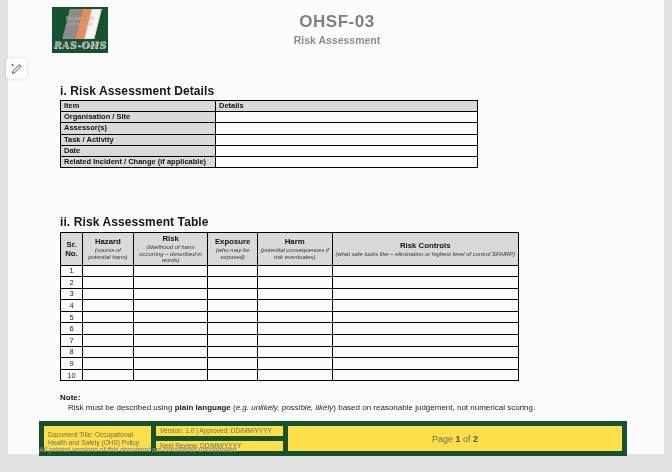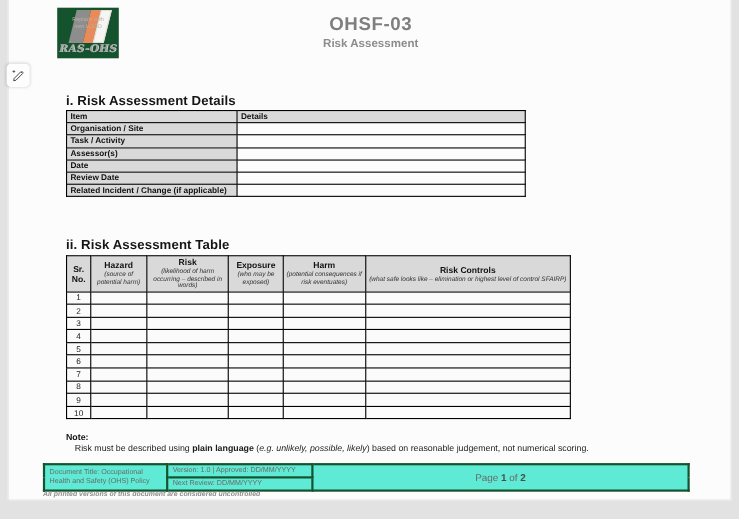--- a/index.html
+++ b/index.html
@@ -107,23 +107,23 @@
   }
   .note-text b { font-weight:bold;margin-top:34px; }
   .note-text i { font-style:italic; }
 
   
   .footer-table {
     position:absolute; left:31px; top:421px; width:588px;
     table-layout:fixed;
   }
   .footer-table td {
-    border:2px solid #14532d; font-size:6.5px; color:#6a6a6a;
+    border:5px solid #14532d; font-size:6.5px; color:#6a6a6a;
     padding:1px 4px; height:11px; line-height:8px; vertical-align:middle;
-    background:#5eead4;
+    background:#fde047;
   }
   .footer-table td.page-cell {
     text-align:center; font-size:9px; color:#6a6a6a;
   }
   .footer-table td.page-cell b { color:#4d4d4d; }
   .disclaimer {
     position:absolute; left:31px; top:446px;
     font-size:6.3px; font-weight:bold; font-style:italic; color:#8c8c8c;
   }
 </style>
@@ -158,33 +158,29 @@
     <tbody>
       <tr>
         <th>Item</th>
         <th>Details</th>
       </tr>
       <tr>
         <td class="lbl">Organisation / Site</td>
         <td class="val"></td>
       </tr>
       <tr>
+        <td class="lbl">Assessor(s)</td>
+        <td class="val"></td>
+      </tr>
+      <tr>
         <td class="lbl">Task / Activity</td>
         <td class="val"></td>
       </tr>
       <tr>
-        <td class="lbl">Assessor(s)</td>
-        <td class="val"></td>
-      </tr>
-      <tr>
         <td class="lbl">Date</td>
-        <td class="val"></td>
-      </tr>
-      <tr>
-        <td class="lbl">Review Date</td>
         <td class="val"></td>
       </tr>
       <tr>
         <td class="lbl">Related Incident / Change (if applicable)</td>
         <td class="val"></td>
       </tr>
     </tbody>
   </table>
 
   <div class="heading" id="heading-table">ii. Risk Assessment Table</div>

